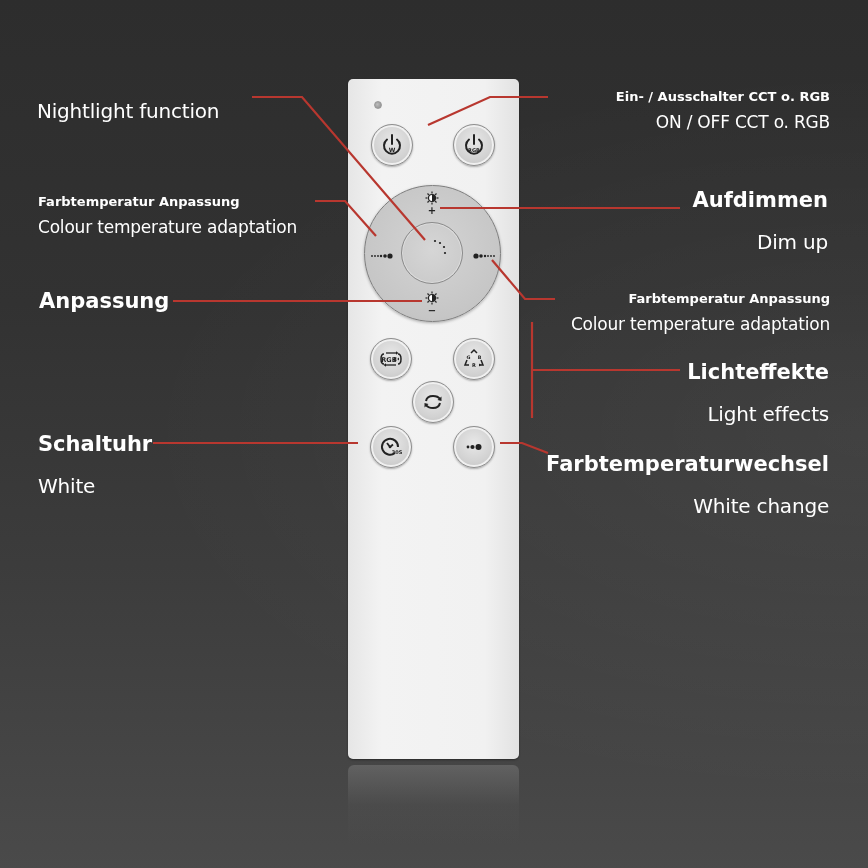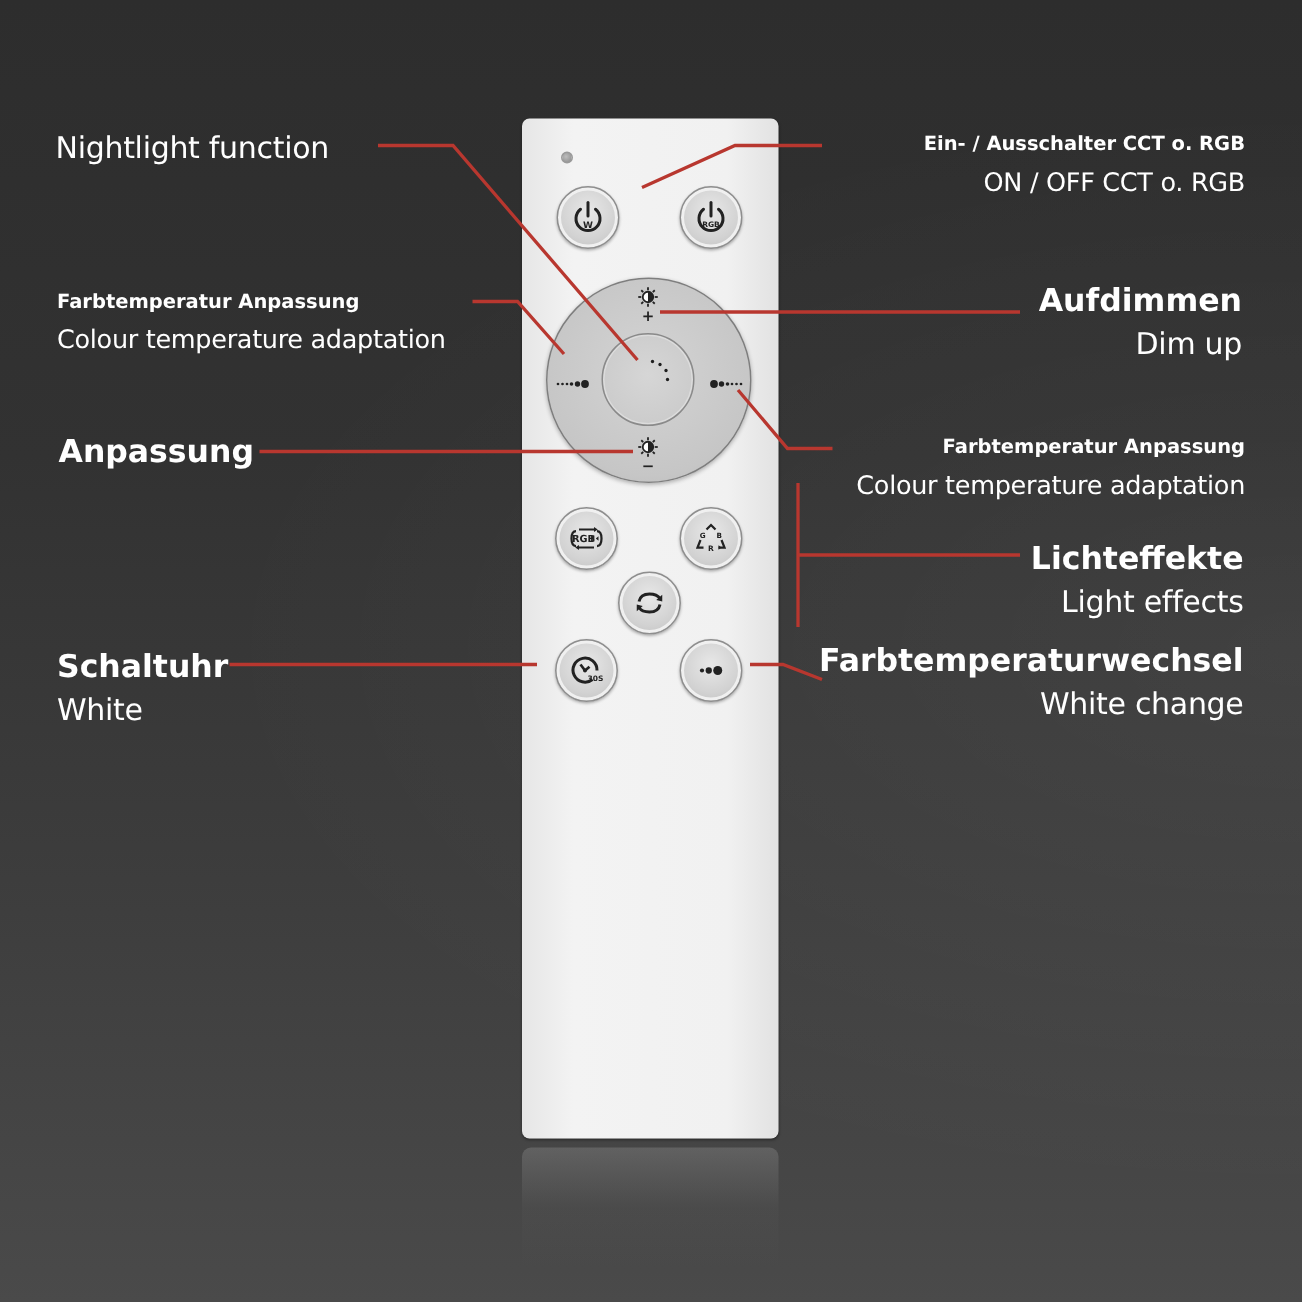--- a/index.html
+++ b/index.html
@@ -12,21 +12,21 @@
       position: absolute; inset: 0;
       background: radial-gradient(ellipse at 100% 50%, rgba(255,255,255,0.05), rgba(255,255,255,0) 60%);
       pointer-events: none;
     }
     
     .label { position: absolute; color: #ffffff; white-space: nowrap; }
     .label .de { font-weight: bold; display: block; }
     .label .en { font-weight: normal; display: block; }
     .label.right { text-align: right; }
     .lg .de { font-size: 21px; line-height: 28px; }
-    .lg .en { font-size: 20px; line-height: 30px; letter-spacing: -0.2px; }
+    .lg .en { font-size: 20px; line-height: 30px; letter-spacing: -0.2px; margin-top: 13px; }
     .sm .de { font-size: 13px; line-height: 24px; }
     .sm .en { font-size: 17px; line-height: 26px; letter-spacing: -0.2px; }
 
     
     .remote {
       position: absolute; left: 348px; top: 79px; width: 171px; height: 680px;
       background: linear-gradient(90deg, #e6e6e6 0%, #f3f3f3 20%, #f1f1f1 80%, #e2e2e2 100%);
       border-radius: 5px;
       box-shadow: 0 1px 2px rgba(0,0,0,0.4);
     }
@@ -261,16 +261,16 @@
   <span class="en">Dim up</span>
 </div>
 <div class="label sm right" style="right:38px; top:287px;">
   <span class="de">Farbtemperatur Anpassung</span>
   <span class="en">Colour temperature adaptation</span>
 </div>
 <div class="label lg right" style="right:39px; top:358px;">
   <span class="de">Lichteffekte</span>
   <span class="en">Light effects</span>
 </div>
-<div class="label lg right" style="right:39px; top:426px;">
+<div class="label lg right" style="right:39px; top:450px;">
   <span class="de">Farbtemperaturwechsel</span>
   <span class="en">White change</span>
 </div>
 
 </body></html>

